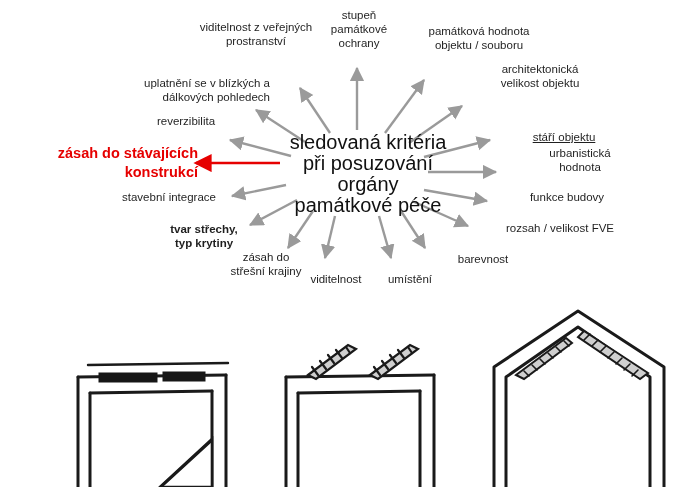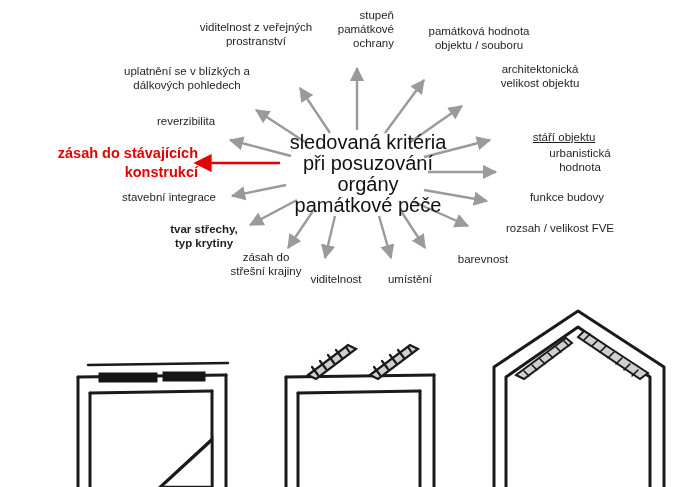--- a/index.html
+++ b/index.html
@@ -103,34 +103,34 @@
     </g>
   </svg>
 
   <div class="center-label" style="left: 278px; top: 132px; width: 180px;">sledovaná kritéria
 při posuzování orgány
 památkové péče</div>
 
   <div class="highlight-label" style="left: 8px; top: 144px; width: 190px;">zásah do stávajících
 konstrukcí</div>
 
-  <div class="label" style="left: 324px; top: 8px; width: 70px; text-align: right;">stupeň
+  <div class="label" style="left: 324px; top: 8px; width: 70px;">stupeň
 památkové
 ochrany</div>
 
   <div class="label" style="left: 414px; top: 24px; width: 130px;">památková hodnota
 objektu / souboru</div>
 
   <div class="label" style="left: 186px; top: 20px; width: 140px;">viditelnost z veřejných
 prostranství</div>
 
   <div class="label" style="left: 480px; top: 62px; width: 120px;">architektonická
 velikost objektu</div>
 
-  <div class="label" style="left: 104px; top: 64px; width: 166px;">uplatnění se v blízkých a
+  <div class="label" style="left: 104px; top: 76px; width: 166px; text-align: right;">uplatnění se v blízkých a
 dálkových pohledech</div>
 
   <div class="label" style="left: 516px; top: 130px; width: 96px; text-decoration: underline;">stáří objektu</div>
 
   <div class="label" style="left: 140px; top: 114px; width: 92px;">reverzibilita</div>
 
   <div class="label" style="left: 534px; top: 146px; width: 92px;">urbanistická
 hodnota</div>
 
   <div class="label" style="left: 106px; top: 190px; width: 126px;">stavební integrace</div>

